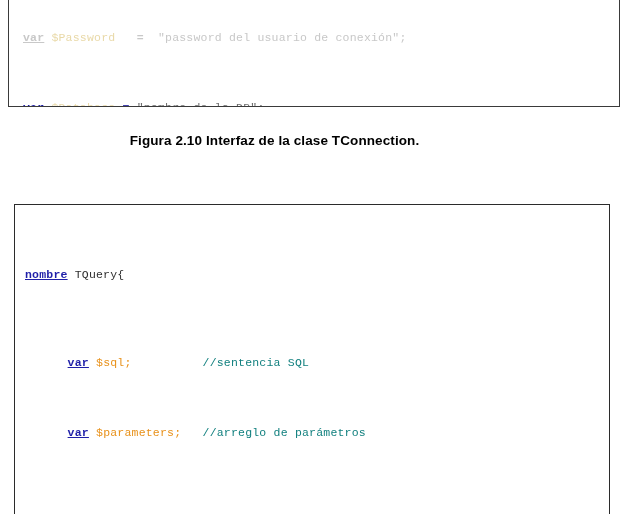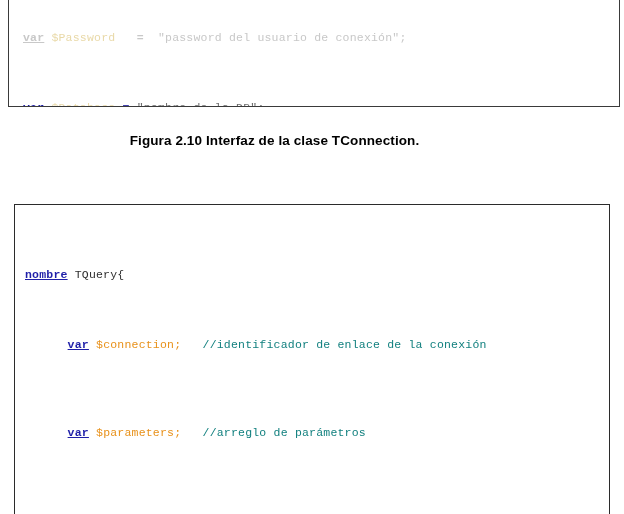--- a/index.html
+++ b/index.html
@@ -101,22 +101,22 @@
   </div>
 </div>
 
 <div id="caption">Figura 2.10 Interfaz de la clase TConnection.</div>
 
 <div class="code-box" id="box-two">
   <div class="code">
 
     <span class="ln"><span class="kw">nombre</span> <span class="plain">TQuery{</span></span>
 
-    <span class="ln">      <span class="kw">var</span> <span class="varname">$connection;</span>   <span class="cmt">//identificador de enlace de la conexión</span></span>
 
+    <span class="ln">      <span class="kw">var</span> <span class="varname">$sql;</span>          <span class="cmt">//sentencia SQL</span></span>
 
     <span class="ln">      <span class="kw">var</span> <span class="varname">$parameters;</span>   <span class="cmt">//arreglo de parámetros</span></span>
 
     
 
     
 
     
 
     

